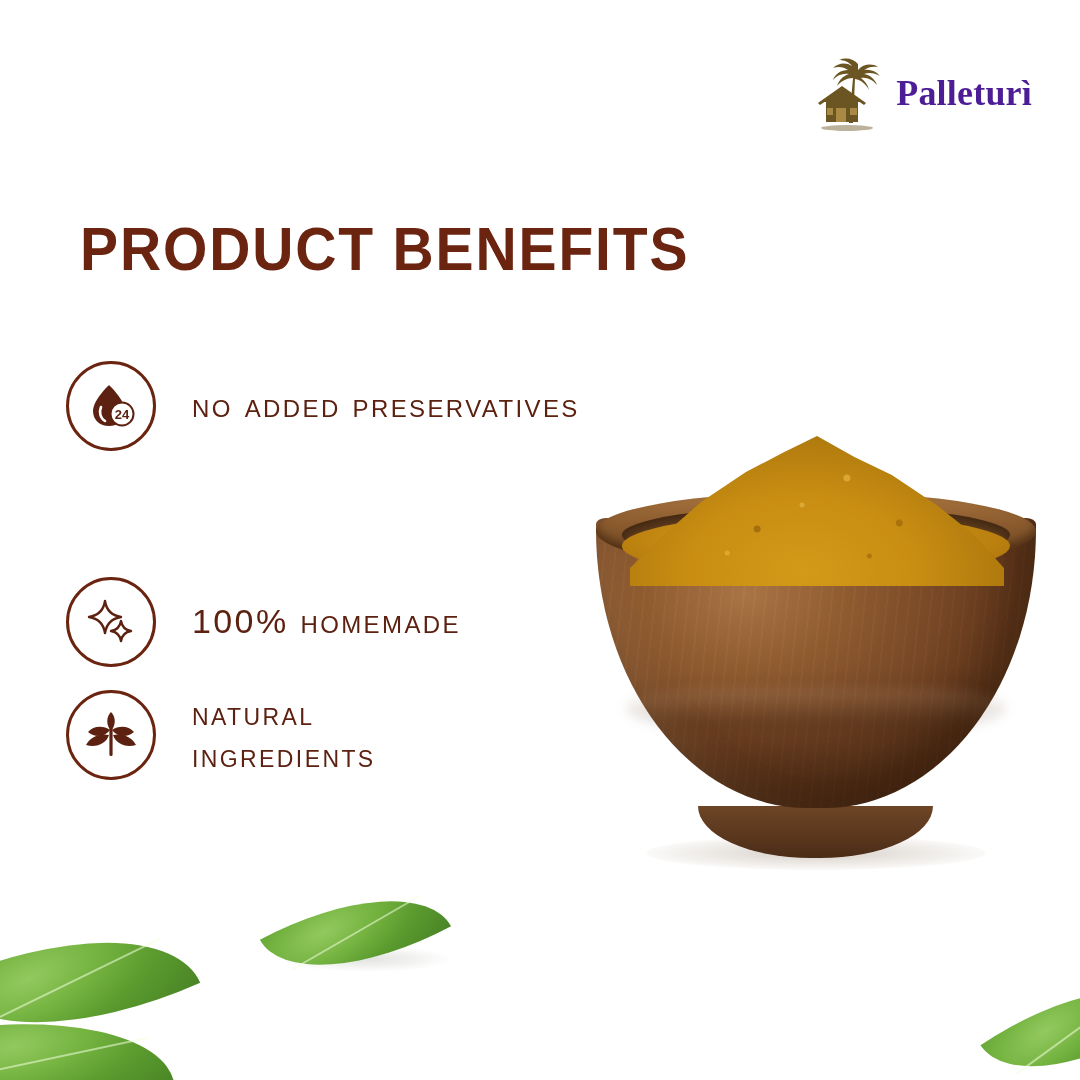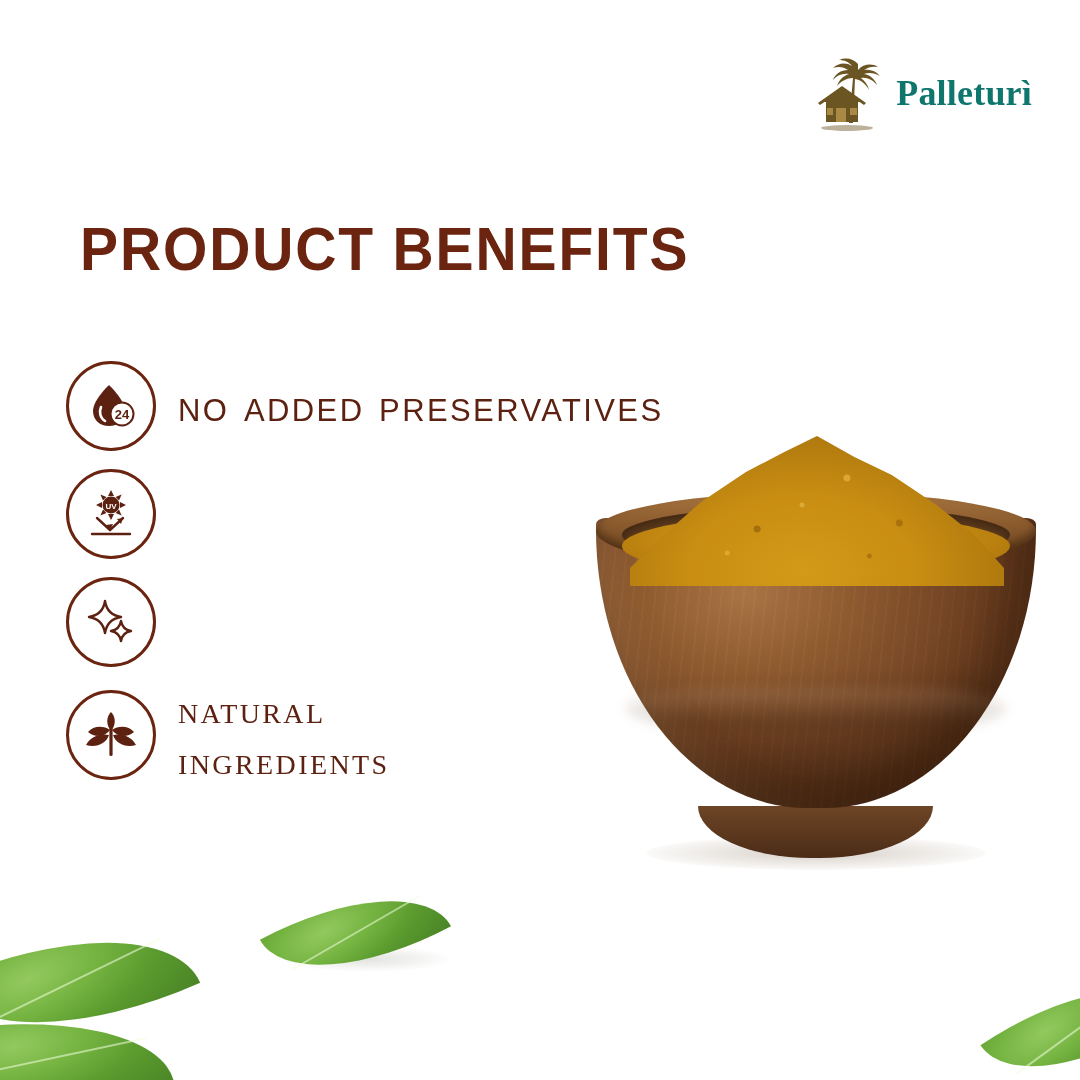--- a/index.html
+++ b/index.html
@@ -17,21 +17,21 @@
     top:52px; right:48px;
     display:flex; align-items:center; gap:10px;
   }
   .logo-mark { width:72px; height:82px; flex:0 0 auto; }
   .logo-words {
     display:flex; flex-direction:column;
     font-family:"Liberation Serif", serif;
     font-weight:bold;
     font-size:36px;
     line-height:1.02;
-    color:#0f766e;
+    color:#4c1d95;
     letter-spacing:0.2px;
   }
 
   
   .page-title {
     position:absolute;
     left:80px; top:218px;
     font-family:"Liberation Sans Narrow","Liberation Sans", sans-serif;
     font-weight:bold;
     font-size:62px;
@@ -46,44 +46,44 @@
   
   .benefits {
     position:absolute;
     left:66px; top:352px;
     width:700px;
     display:flex; flex-direction:column;
   }
   .benefit-row {
     display:flex;
     align-items:center;
-    gap:22px;
+    gap:36px;
     height:108px;
   }
   .benefit-row.tall { height:118px; }
   .icon-circle {
     width:90px; height:90px;
     flex:0 0 auto;
     border:3px solid #6b2410;
     border-radius:50%;
     display:flex; align-items:center; justify-content:center;
   }
   .icon-circle svg { display:block; }
   .benefit-label {
     color:#5c2110;
     font-family:"Liberation Sans", sans-serif;
-    font-size:44px;
+    font-size:34px;
     font-weight:400;
     letter-spacing:2.4px;
     font-variant:small-caps;
     text-transform:lowercase;
     line-height:1.28;
     white-space:pre-line;
   }
-  .benefit-label.two-line { font-size:40px;font-family:Liberation Serif, serif; }
+  .benefit-label.two-line { font-size:33px; }
 
   
   .bowl-wrap {
     position:absolute;
     left:578px; top:440px;
     width:470px; height:440px;
   }
   .bowl-shadow {
     position:absolute;
     left:68px; bottom:10px;
@@ -224,44 +224,30 @@
         <path d="M19 30c-2 5-1 11 4 14" stroke="#fff" stroke-width="2.6" fill="none" stroke-linecap="round"></path>
         <circle cx="40" cy="37" r="11.5" fill="#fff"></circle>
         <circle cx="40" cy="37" r="11.5" fill="none" stroke="#5c2110" stroke-width="2"></circle>
         <text x="40" y="42" font-family="Liberation Sans, sans-serif" font-size="13" font-weight="bold" fill="#5c2110" text-anchor="middle">24</text>
       </svg>
     </span>
     <span class="benefit-label">No Added Preservatives</span>
   </div>
 
   <div class="benefit-row">
-    <span class="icon-circle">
-      <svg width="58" height="58" viewBox="0 0 58 58">
-        <g fill="#5c2110">
-          <circle cx="29" cy="20" r="8.5"></circle>
-          <path d="M29 5l3 6h-6zM29 35l3-6h-6zM14 20l6 3v-6zM44 20l-6 3v-6z"></path>
-          <path d="M18.4 9.4l6 2.6-3.4 3.4zM39.6 30.6l-6-2.6 3.4-3.4zM39.6 9.4l-2.6 6-3.4-3.4zM18.4 30.6l2.6-6 3.4 3.4z"></path>
-        </g>
-        <text x="29" y="24" font-family="Liberation Sans, sans-serif" font-size="8" font-weight="bold" fill="#fff" text-anchor="middle">UV</text>
-        <path d="M15 33l13 12" stroke="#5c2110" stroke-width="2.4" fill="none" stroke-linecap="round"></path>
-        <path d="M28 45l13-12" stroke="#5c2110" stroke-width="2.4" fill="none" stroke-linecap="round"></path>
-        <path d="M41 33l-6 1 4 5z" fill="#5c2110"></path>
-        <path d="M28 45l-4-5 7-1z" fill="#5c2110"></path>
-        <path d="M10 49h38" stroke="#5c2110" stroke-width="2.4" stroke-linecap="round"></path>
-      </svg>
-    </span>
   </div>
 
   <div class="benefit-row">
     <span class="icon-circle">
       <svg width="58" height="58" viewBox="0 0 58 58">
         <path d="M23 8c1.5 9.5 6.5 14.5 16 16-9.5 1.5-14.5 6.5-16 16-1.5-9.5-6.5-14.5-16-16 9.5-1.5 14.5-6.5 16-16z" fill="none" stroke="#5c2110" stroke-width="2.4" stroke-linejoin="round"></path>
         <path d="M39 28c1 6 4 9 10 10-6 1-9 4-10 10-1-6-4-9-10-10 6-1 9-4 10-10z" fill="none" stroke="#5c2110" stroke-width="2.4" stroke-linejoin="round"></path>
       </svg>
     </span>
+    <span class="benefit-label">100% Homemade</span>
   </div>
 
   <div class="benefit-row tall">
     <span class="icon-circle">
       <svg width="60" height="58" viewBox="0 0 60 58">
         <g fill="#5c2110">
           <path d="M30 6c5 5 5 13 0 19-5-6-5-14 0-19z"></path>
           <path d="M29 24c-7-5-17-4-22 2 7 6 17 5 22-2z"></path>
           <path d="M31 24c7-5 17-4 22 2-7 6-17 5-22-2z"></path>
           <path d="M28 29c-9-2-19 2-23 10 10 3 20-1 23-10z"></path>

